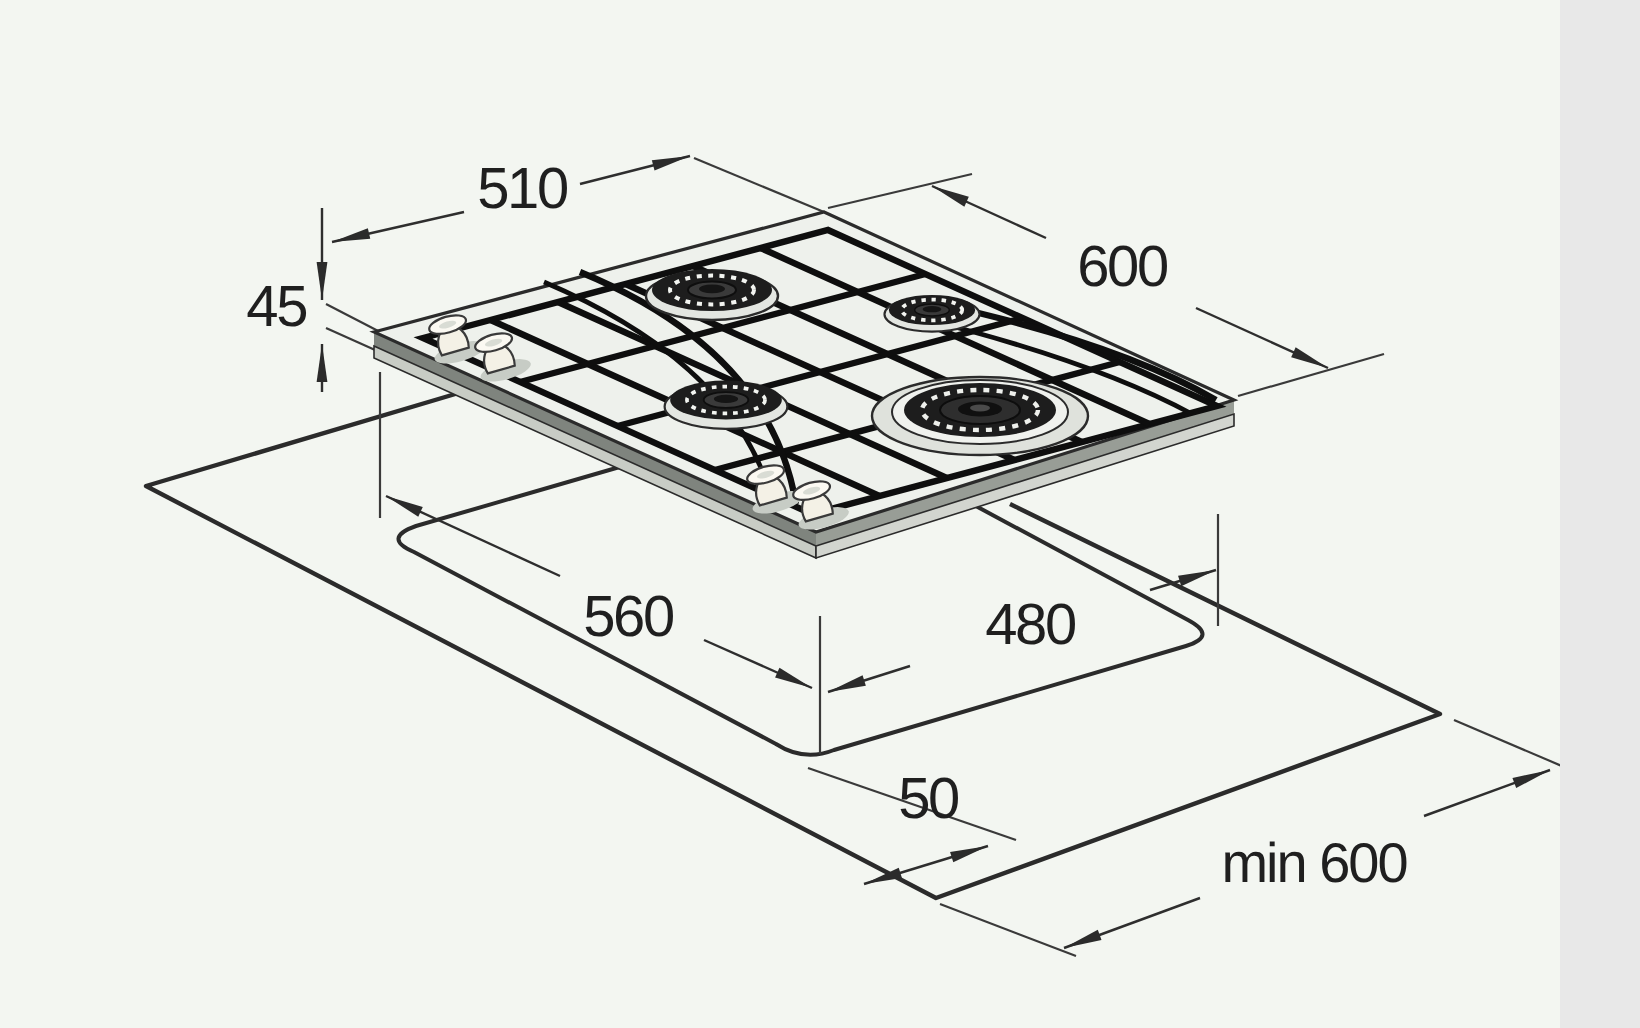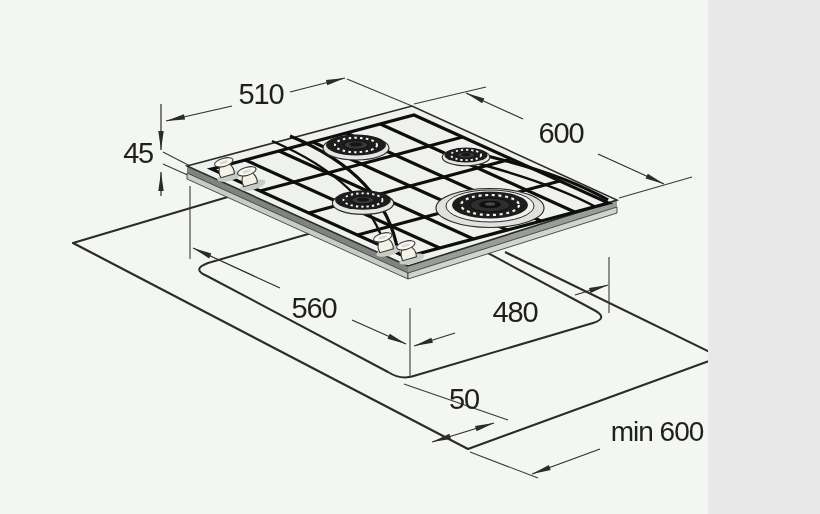--- a/index.html
+++ b/index.html
@@ -1,16 +1,16 @@
 <!DOCTYPE html>
 <html><head>
 <meta charset="utf-8">
 <style>
   html,body{margin:0;padding:0;background:#e8e8e8;}
-  #stage{position:relative;width:708px;height:514px;background:#f3f6f1;overflow:hidden;}
+  #stage{position:relative;width:780px;height:514px;background:#f3f6f1;overflow:hidden;}
   svg{position:absolute;inset:0;display:block;}
   .dim-label{font-family:"Liberation Sans","DejaVu Sans",sans-serif;font-size:29px;letter-spacing:-1.2px;fill:#1f1f1f;}
   .dim-label-small{font-family:"Liberation Sans","DejaVu Sans",sans-serif;font-size:28px;letter-spacing:-1px;fill:#1f1f1f;}
   .thin{stroke:#3a3a3a;stroke-width:1.1;fill:none;}
   .dimline{stroke:#2e2e2e;stroke-width:1.2;fill:none;}
   .outline{stroke:#2b2b2b;stroke-width:2.2;fill:none;stroke-linejoin:round;}
   .cutline{stroke:#2b2b2b;stroke-width:2;fill:none;stroke-linejoin:round;}
   .grid{stroke:#0e0e0e;stroke-width:3.2;fill:none;stroke-linecap:butt;}
   .gridthin{stroke:#0e0e0e;stroke-width:2.4;fill:none;}
 </style>

